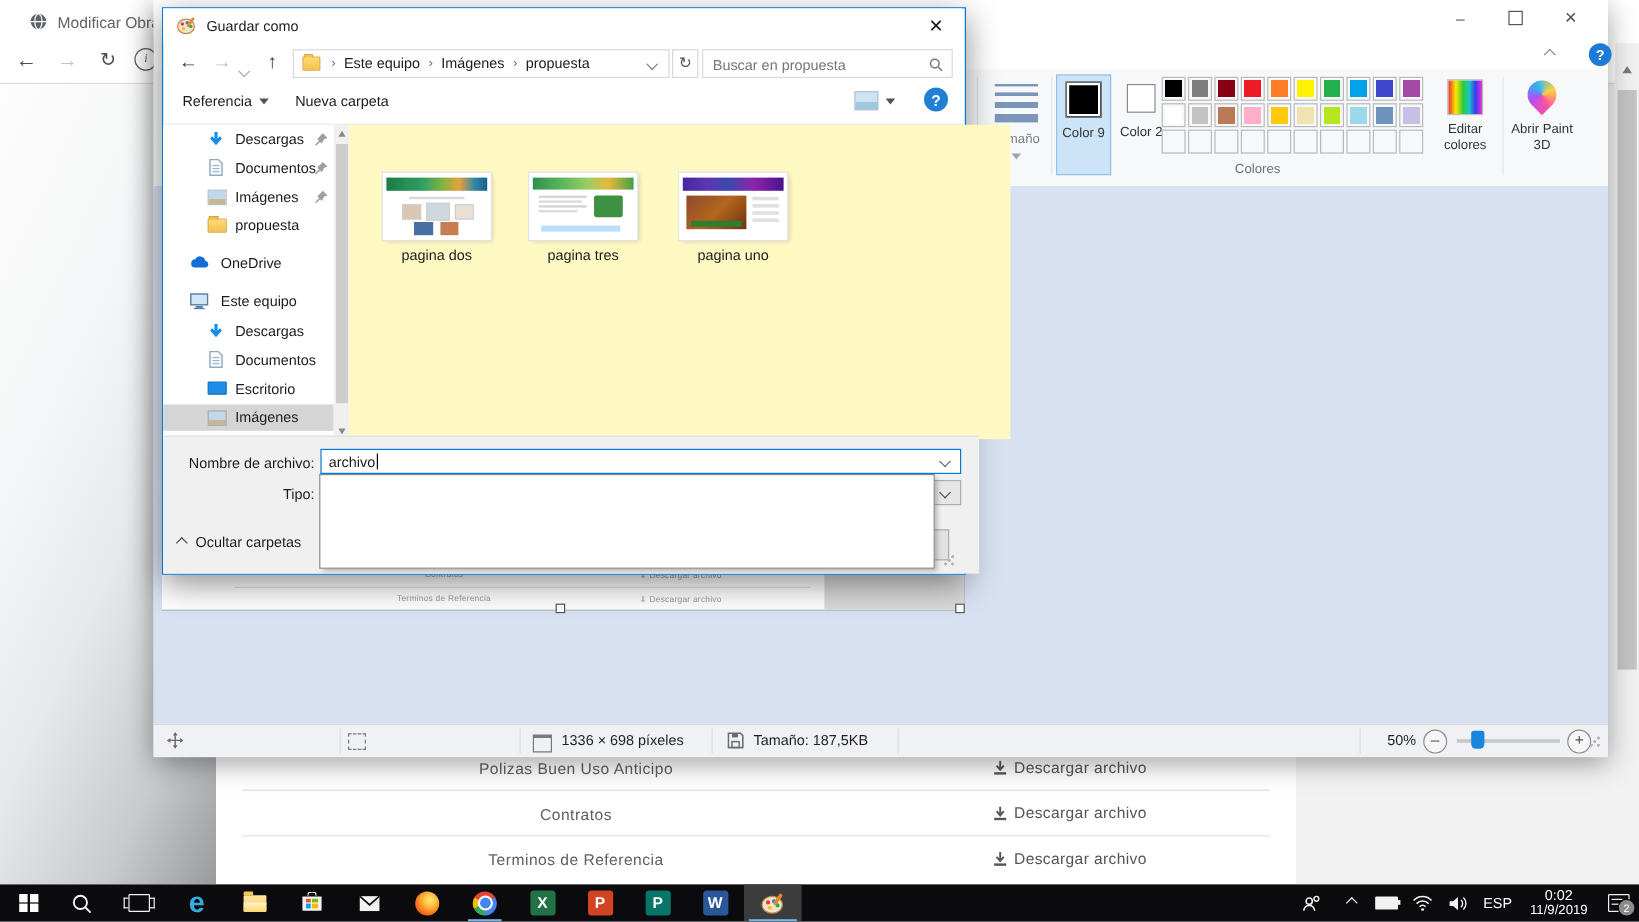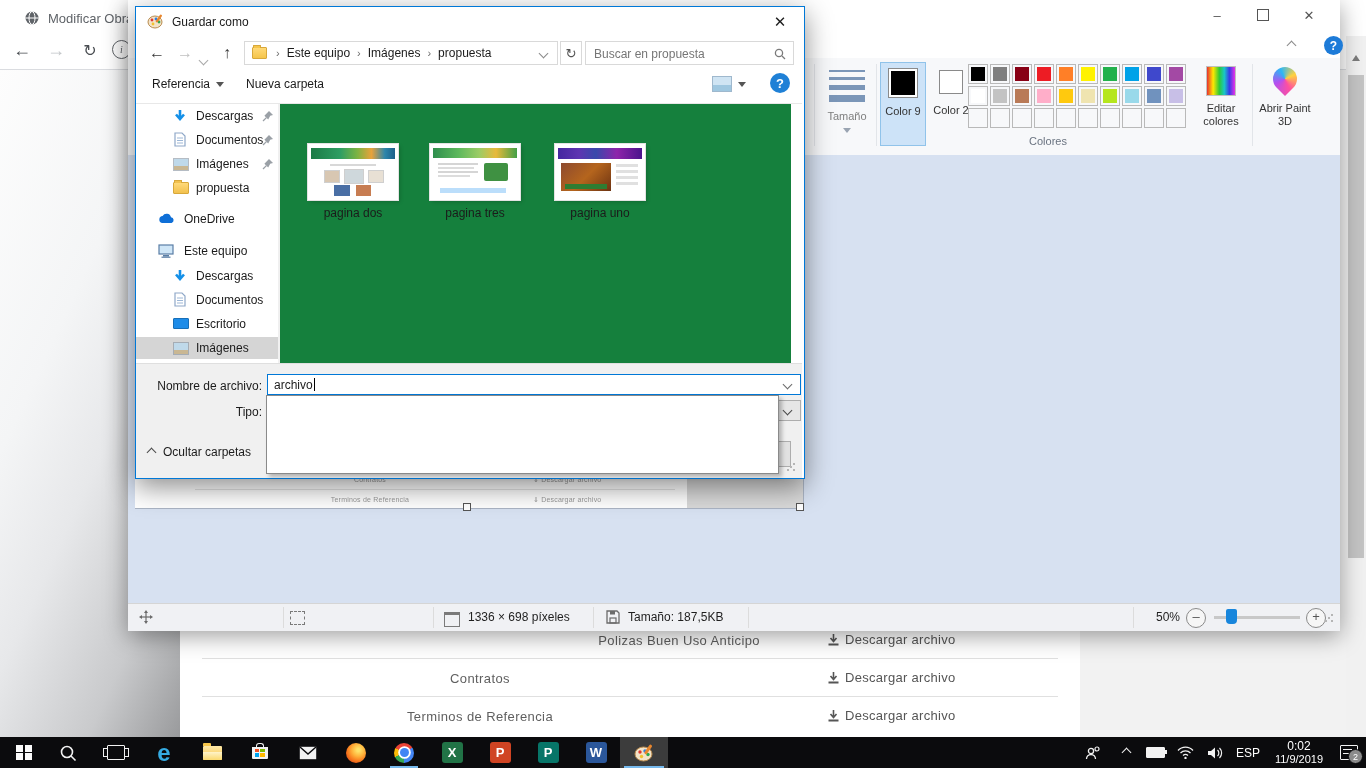--- a/index.html
+++ b/index.html
@@ -46,21 +46,21 @@
   .dlg-close{right:0;top:0;width:44px;height:29px;color:#1a1a1a;font-size:15px;}
   .box{border:1px solid #d9d9d9;background:#fff;box-sizing:border-box;}
   .crumb{font-size:12px;color:#1b1b1b;white-space:nowrap;}
   .crumb-sep{color:#6a6a6a;font-size:11px;padding:0 7px;}
   .navrow{position:absolute;left:0;width:142px;height:22px;}
   .navlbl{font-size:12px;color:#1b1b1b;white-space:nowrap;}
   .pin{position:absolute;left:126px;top:5px;}
   .thumb{position:absolute;width:90px;height:56px;background:#fff;box-shadow:0 0 0 1px #e3e3e3,2px 2px 4px rgba(0,0,0,.18);}
   .dec{position:absolute;}
   .flabel{position:absolute;width:120px;text-align:center;font-size:12px;color:#1b1b1b;}
-  .dlg-bottom{left:0;top:356px;width:666px;height:114px;background:#f0f0f0;border-top:1px solid #dfdfdf;}
+  .dlg-bottom{left:0;top:356px;width:666px;height:114px;background:#f0f0f0;border-top:1px solid #dfdfdf;padding-left:14px;}
   .fld-label{font-size:12px;color:#1b1b1b;text-align:right;}
   .caret-i{display:inline-block;width:1px;height:13px;background:#000;margin-left:1px;vertical-align:-2px;}
   .grip{width:10px;height:10px;background:
      radial-gradient(circle at 8px 2px,#b5b5b5 1.2px,transparent 1.4px),
      radial-gradient(circle at 8px 8px,#b5b5b5 1.2px,transparent 1.4px),
      radial-gradient(circle at 2px 8px,#b5b5b5 1.2px,transparent 1.4px),
      radial-gradient(circle at 5px 5px,#b5b5b5 1.2px,transparent 1.4px);}
   
   .taskbar{left:0;top:737px;width:1366px;height:31px;background:#0b0b0d;}
   .tb-btn{position:absolute;top:0;width:48px;height:31px;display:flex;align-items:center;justify-content:center;}
@@ -92,21 +92,21 @@
       <div class="abs center" style="left:76px;top:6px;width:28px;height:28px;color:#4a4e52;font-size:16px;">↻</div>
       <div class="abs center" style="left:112px;top:10px;width:17px;height:17px;border:1.5px solid #5f6368;border-radius:50%;color:#5f6368;font-size:10px;font-style:italic;font-family:'Liberation Serif',serif;">i</div>
     </div>
     <div class="abs br-toolbar-divider"></div>
 
     <div class="abs pg-right-band"></div>
     <div class="abs pg-panel"></div>
     <div class="abs pg-left-band"></div>
 
     <div class="abs" style="left:180px;top:620px;width:900px;height:117px;background:#fff;">
-      <div class="abs pg-row-label" style="left:20px;top:13px;width:560px;text-align:right;">Polizas Buen Uso Anticipo</div>
+      <div class="abs pg-row-label" style="left:20px;top:13px;width:560px;text-align:center;">Polizas Buen Uso Anticipo</div>
       <div class="abs pg-link" style="left:648px;top:12px;">
         <svg width="11" height="12" viewBox="0 0 11 12">
             <path d="M5.5 0 v6 M2.5 4 L5.5 7.5 L8.5 4" stroke="#555" stroke-width="1.6" fill="none"></path>
             <rect x="0.5" y="9.5" width="10" height="2" fill="#555"></rect>
           </svg>
         <span>Descargar archivo</span>
       </div>
       <div class="abs pg-div" style="left:22px;top:38px;width:856px;"></div>
       <div class="abs pg-row-label" style="left:20px;top:51px;width:560px;text-align:center;">Contratos</div>
       <div class="abs pg-link" style="left:648px;top:50px;">
@@ -406,21 +406,21 @@
     <div class="abs" style="left:142px;top:97px;width:13px;height:262px;background:#f0f0f0;">
       <div class="abs center" style="left:0;top:0;width:13px;height:14px;">
           <div style="width:0;height:0;border-left:3.5px solid transparent;border-right:3.5px solid transparent;border-bottom:5px solid #8a8a8a;"></div>
         </div>
       <div class="abs" style="left:1.5px;top:16px;width:10px;height:216px;background:#cdcdcd;"></div>
       <div class="abs center" style="left:0;bottom:0;width:13px;height:14px;">
           <div style="width:0;height:0;border-left:3.5px solid transparent;border-right:3.5px solid transparent;border-top:5px solid #8a8a8a;"></div>
         </div>
     </div>
 
-    <div class="abs" style="left:144px;top:97px;width:511px;height:262px;background:#15803d;">
+    <div class="abs" style="left:155px;top:97px;width:511px;height:262px;background:#fef9c3;padding-left:40px;">
 
       <div class="abs" style="left:13px;top:40px;width:120px;height:90px;">
         <div class="thumb" style="left:15px;top:0;">
           <div class="dec" style="left:3px;top:4px;width:84px;height:11px;background:linear-gradient(90deg,#1c7a46,#2e9e63 35%,#7cb342 55%,#e8a23b 72%,#2e86ab 88%,#1c5f8a);"></div>
           <div class="dec" style="left:22px;top:20px;width:46px;height:2px;background:#d8d8d8;"></div>
           <div class="dec" style="left:16px;top:26px;width:14px;height:11px;background:#d8c7b2;border:.5px solid #cfcfcf;"></div>
           <div class="dec" style="left:36px;top:25px;width:18px;height:13px;background:#cfd8dc;border:.5px solid #cfcfcf;"></div>
           <div class="dec" style="left:60px;top:26px;width:14px;height:11px;background:#e8e0d4;border:.5px solid #cfcfcf;"></div>
           <div class="dec" style="left:26px;top:41px;width:16px;height:11px;background:#4a6fa5;"></div>
           <div class="dec" style="left:48px;top:41px;width:15px;height:11px;background:#c77d52;"></div>

